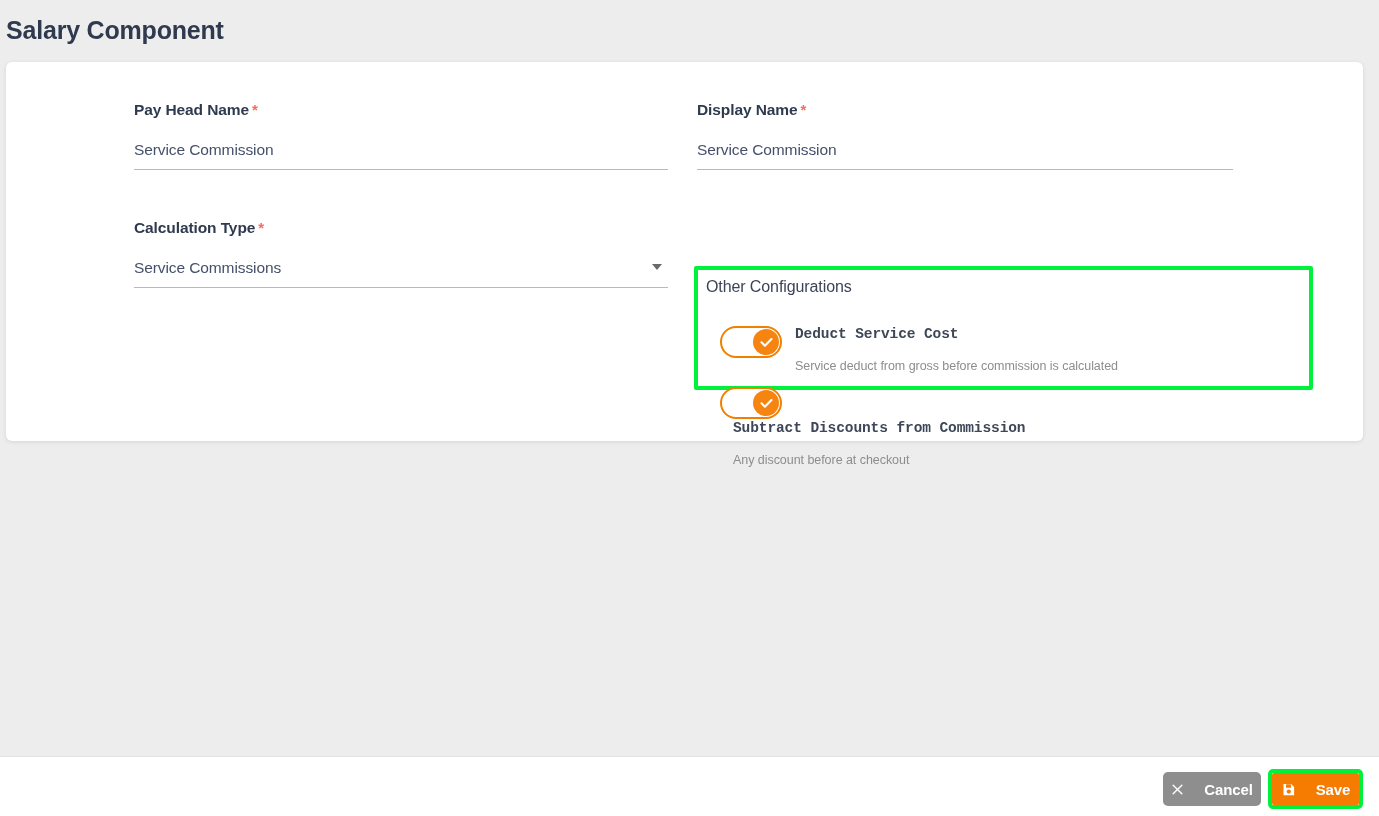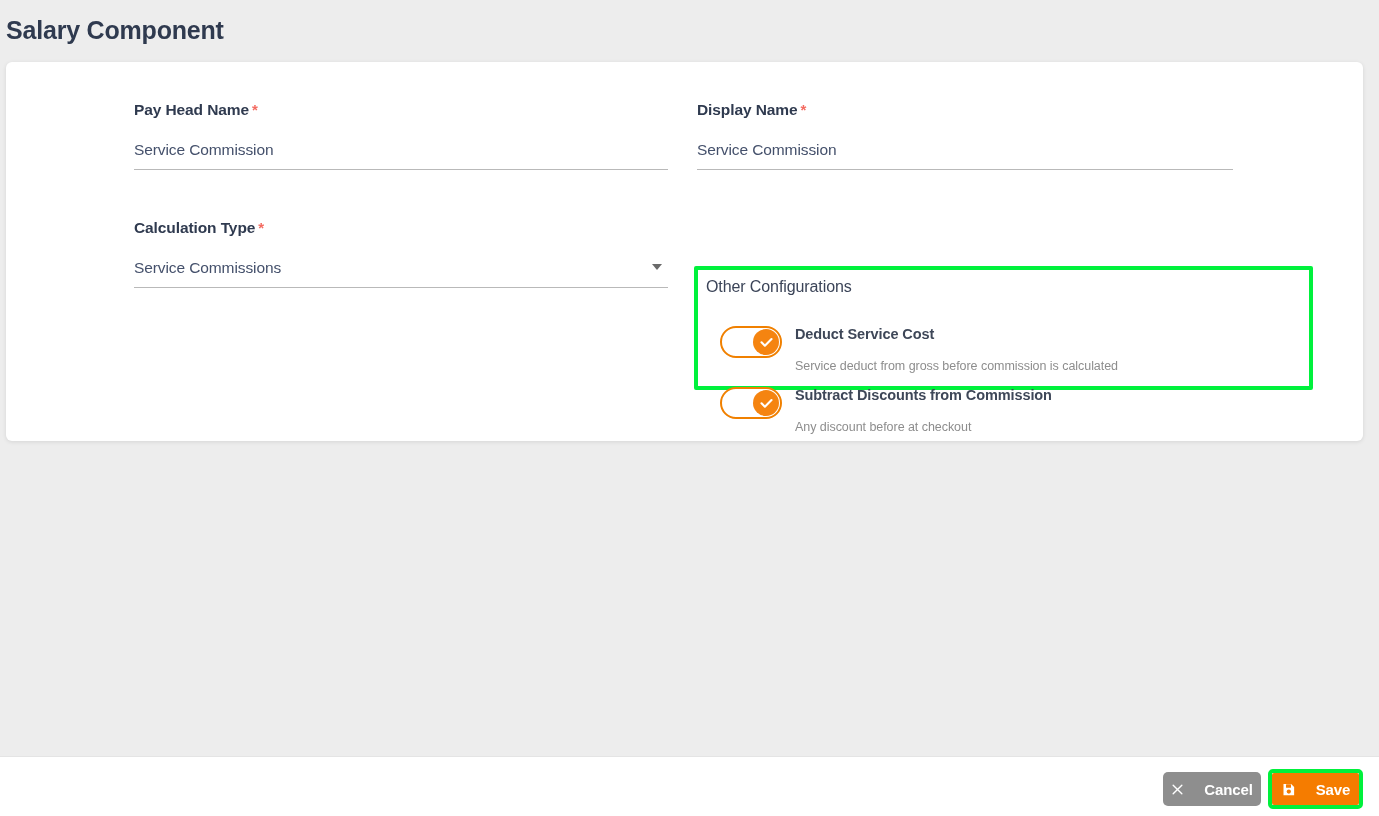--- a/index.html
+++ b/index.html
@@ -122,21 +122,21 @@
     letter-spacing: -0.1px;
   }
 
   .toggle-row {
     position: absolute;
     left: 22px;
     display: flex;
     align-items: flex-start;
   }
   .toggle-row.row1 { top: 55px; }
-  .toggle-row.row2 { top: 116px; }
+  .toggle-row.row2 { top: 116px; flex-direction: column; }
 
   .switch {
     flex: 0 0 auto;
     width: 62px;
     height: 32px;
     border: 2px solid #f08000;
     border-radius: 17px;
     background: #ffffff;
     position: relative;
     margin-top: 1px;
@@ -155,20 +155,21 @@
   }
   .switch .knob svg { display: block; }
 
   .toggle-text { margin-left: 13px; padding-top: 0px; }
   .toggle-title {
     font-size: 14.5px;
     font-weight: bold;
     color: #3e4758;
     line-height: 19px;
     letter-spacing: -0.1px;
+    font-family: Liberation Mono, monospace;
   }
   .toggle-desc {
     font-size: 12.5px;
     color: #8d8d8d;
     line-height: 17px;
     margin-top: 14px;
     letter-spacing: -0.05px;
   }
 
   

